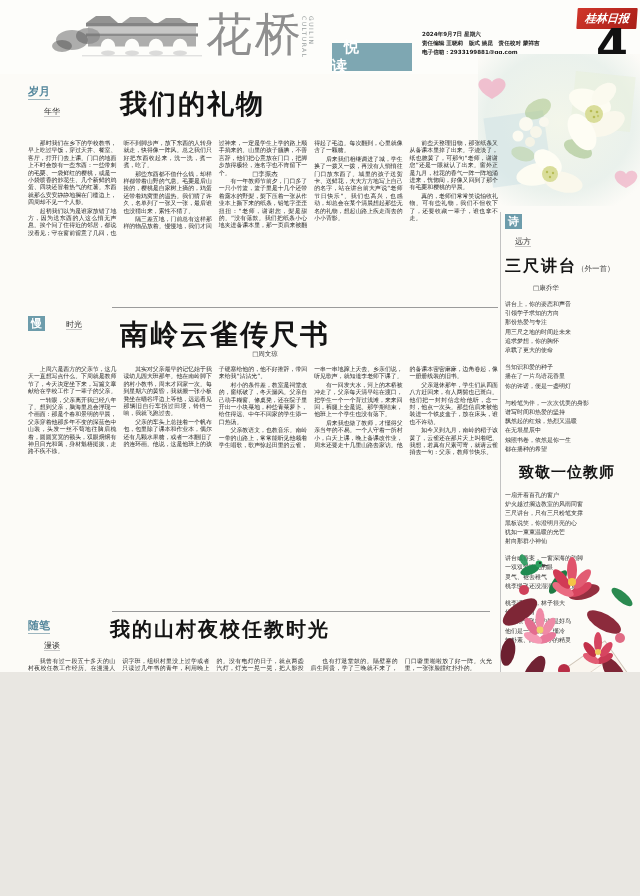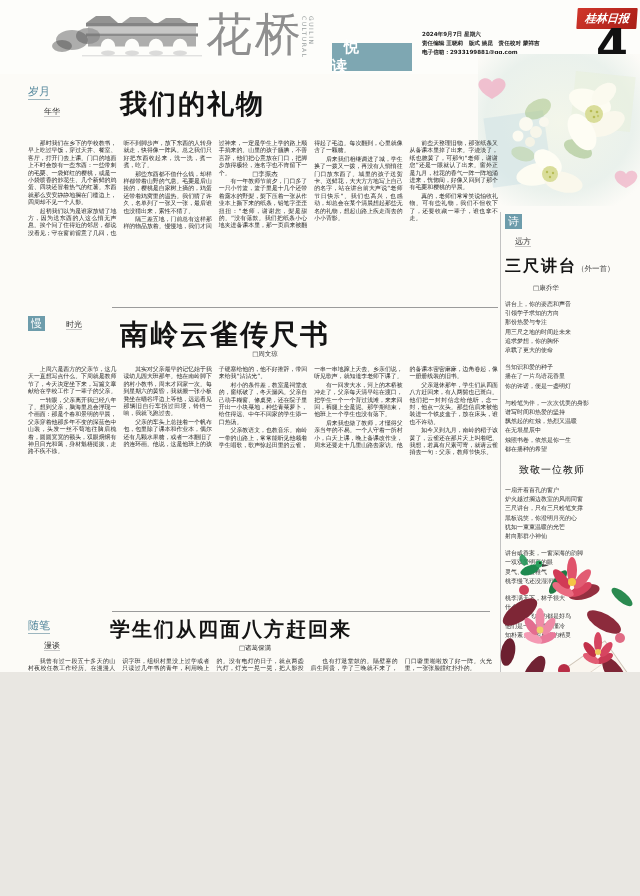--- a/index.html
+++ b/index.html
@@ -24,42 +24,42 @@
     color:#222; font-weight:bold; }
   .paper-logo { position:absolute; left:577px; top:8px; width:60px; height:21px; 
     background:linear-gradient(135deg,#d0362b,#a91f17); color:#fff; display:flex; align-items:center;
     justify-content:center; font-size:11px; font-weight:bold; font-style:italic;
     font-family:"DejaVu Serif", serif; transform:skewX(-4deg); border-radius:1px; }
   .page-num { position:absolute; left:586px; top:22px; width:52px; text-align:center;
     font-size:46px; font-weight:900; color:#111; line-height:48px; }
 
   
   .sec-label { position:absolute; width:70px; }
-  .sec-main { color:#54879c; font-weight:normal; font-size:11px; border-bottom:1px solid #9db6bf; padding-bottom:1px; }
+  .sec-main { color:#54879c; font-weight:bold; font-size:11px; border-bottom:1px solid #9db6bf; padding-bottom:1px; }
   .sec-main.boxed { background:#6d9cab; color:#fff; padding:1px 3px; border:none; }
   .sec-sub { font-size:8px; color:#333; margin-left:16px; border-bottom:1px solid #c7c7c7; }
 
   
   .headline { position:absolute; text-align:left; font-weight:900; color:#141414;
     font-family:"DejaVu Sans", sans-serif; letter-spacing:2px; }
   .byline { position:absolute; text-align:center; font-size:6.5px; color:#333; }
   .colbody { position:absolute; column-gap:7px; text-align:justify; font-size:5.9px;
     line-height:7.4px; color:#262626; overflow:hidden; }
   .colbody p { text-indent:2em; margin-bottom:1px; }
   .hrule { position:absolute; height:1px; background:#9b9b9b; }
   .vrule { position:absolute; width:1px; background:#c2c2c2; }
 
   
   .poem-rail { position:absolute; left:505px; top:210px; width:132px; }
   .poem-title { font-size:16px; font-weight:900; letter-spacing:2px; color:#141414; margin-top:8px; }
   .poem-title-suffix { font-size:7.5px; font-weight:normal; letter-spacing:0; color:#444; }
   .poem-byline { font-size:6.5px; color:#333; margin:7px 0 6px 28px; }
   .poem-body { font-size:6px; line-height:9.2px; color:#333; }
   .stanza { margin-bottom:8px; }
-  .poem-subtitle { font-size:10px; font-weight:400; letter-spacing:1px; color:#141414;
+  .poem-subtitle { font-size:15px; font-weight:700; letter-spacing:1px; color:#141414;
     margin:10px 0 8px 14px; }
 
   
   .flowers-top { position:absolute; left:478px; top:54px; width:162px; height:152px; }
   .bouquet { position:absolute; left:494px; top:552px; width:146px; height:310px; }
   .blush { position:absolute; left:470px; top:750px; width:90px; height:100px;
     background:radial-gradient(ellipse at center, rgba(243,180,198,.55), rgba(243,180,198,0) 70%); }
 
   
   .footer-rule { position:absolute; left:0; top:864px; width:640px; height:2px; background:#141414; }
@@ -193,22 +193,21 @@
       <p>父亲退休那年，学生们从四面八方赶回来，有人两鬓也已斑白。他们把一封封信念给他听，念一封，他点一次头。那些信后来被他装进一个铁皮盒子，放在床头，谁也不许动。</p>
       <p>如今又到九月，南岭的稻子该黄了，云雀还在那片天上叫着吧。我想，若真有尺素可寄，就请云雀捎去一句：父亲，教师节快乐。</p>
     </div>
 
   <div class="hrule" style="left:112px; top:611px; width:378px;"></div>
 
   <div class="sec-label" style="left:28px; top:614px;">
     <span class="sec-main">随笔</span><br>
     <span class="sec-sub">漫谈</span>
   </div>
-  <div class="headline" style="left:110px; top:616px; width:290px; font-size:20px;">学生们从四面八方赶回来</div>
-  <div class="byline" style="left:110px; top:644px; width:290px;">□诸葛保满</div>
+  <div class="headline" style="left:110px; top:616px; width:290px; font-size:20px;">我的山村夜校任教时光</div>
   <div class="colbody" style="left:28px; top:658px; width:464px; height:200px; column-count:5;">
       <p>我曾有过一段五十多天的山村夜校任教工作经历。在漫漫人生旅途上，这或许只是沧海一粟般短暂，又如烟海之一朵浪花般渺小，却是我青春岁月中的美好印记，更为我后来走上三尺讲台打下了基础，令我受益匪浅。</p>
       <p>那是上世纪90年代初期，时任村团支部书记的我响应上级组织的倡导，在村里开办扫盲夜校识字班，组织村里没上过学或者只读过几年书的青年，利用晚上农闲时间读书识字，共招了20多名学员。夜校识字班是公益性质，不收取学员任何费用，上课老师由包括我在内的几名回乡青年轮流义务担任。</p>
       <p>教室就设在村部的旧仓库里，借来十几张缺腿少角的课桌，一块黑板是用墨汁刷出来的。没有电灯的日子，就点两盏汽灯，灯光一晃一晃，把人影投在土墙上，也把“人、口、手”几个大字投在土墙上。</p>
       <p>学员里年纪最大的快50岁了，是个常年赶圩卖菜的大婶。她学得最认真，一笔一画，像绣花。她说：“字不认识我，我也不认识字，如今总算要认识了。”逗得满屋子人笑。</p>
       <p>也有打退堂鼓的。隔壁寨的后生阿贵，学了三晚就不来了，说拿锄头的手拿不动笔。我踩着月光找上门去，陪他坐在门槛上抽了半袋烟，第二天晚上，他又坐回了教室最后一排。</p>
       <p>五十多天下来，学员们大都能认上几百个字，会写自己的名字，会记简单的账。结业那晚，大家凑钱买了一挂鞭炮，在仓库门口噼里啪啦放了好一阵。火光里，一张张脸膛红扑扑的。</p>
       <p>如今三十多年过去，山村通了水泥路，孩子们都坐进了宽敞明亮的教室。每当在讲台上翻开课本，我总会想起那段点着汽灯识字的夜晚——那是我教书生涯的起点，也是我心里最亮的一盏灯。</p>
     </div>
 

